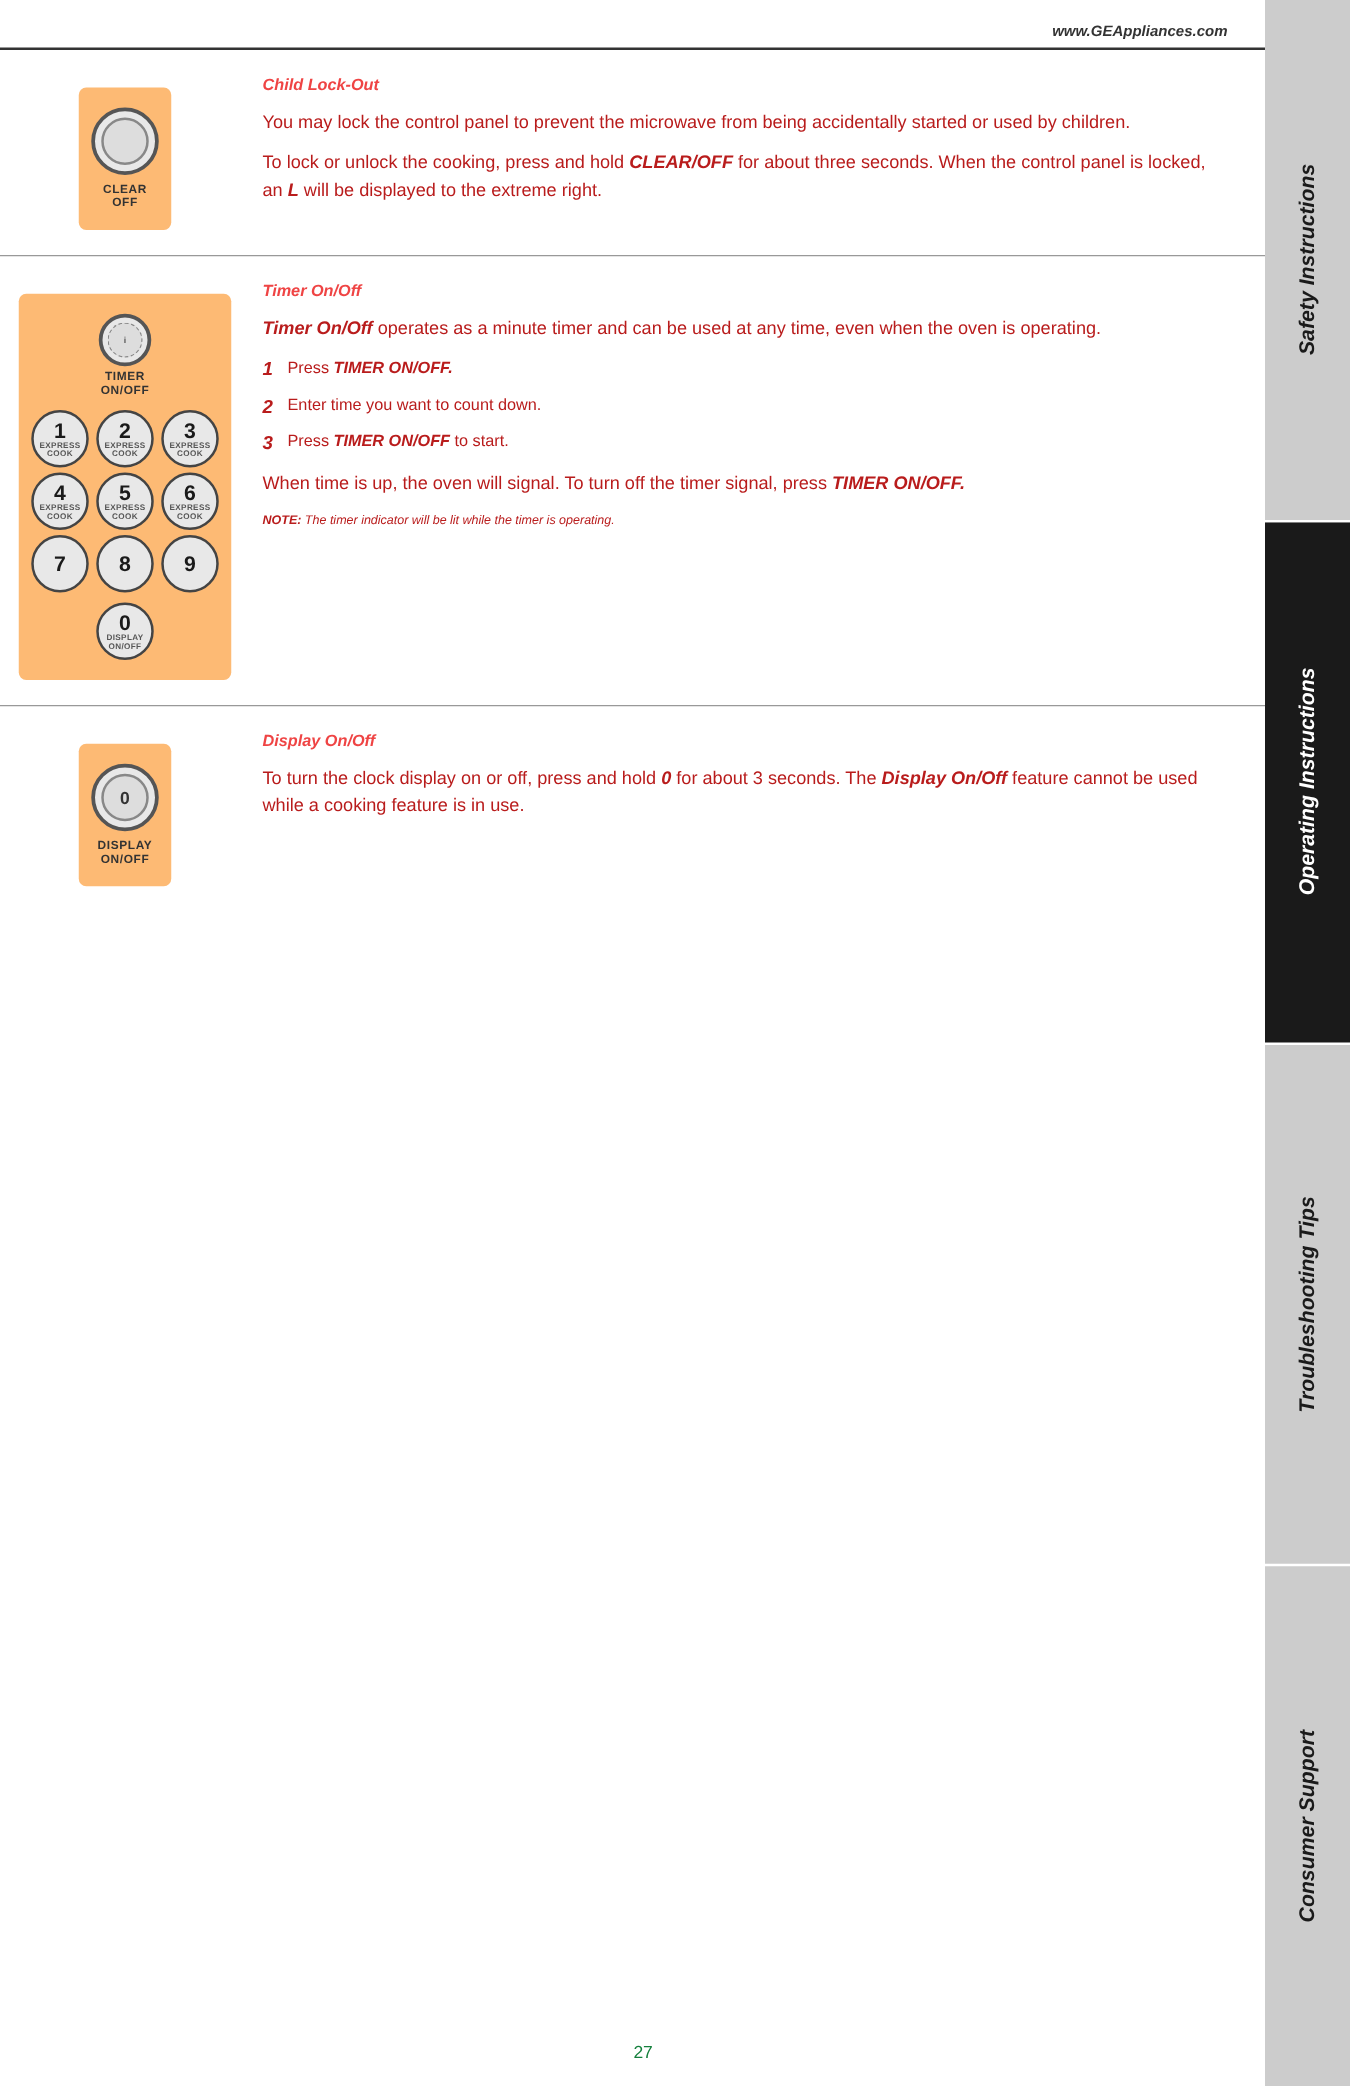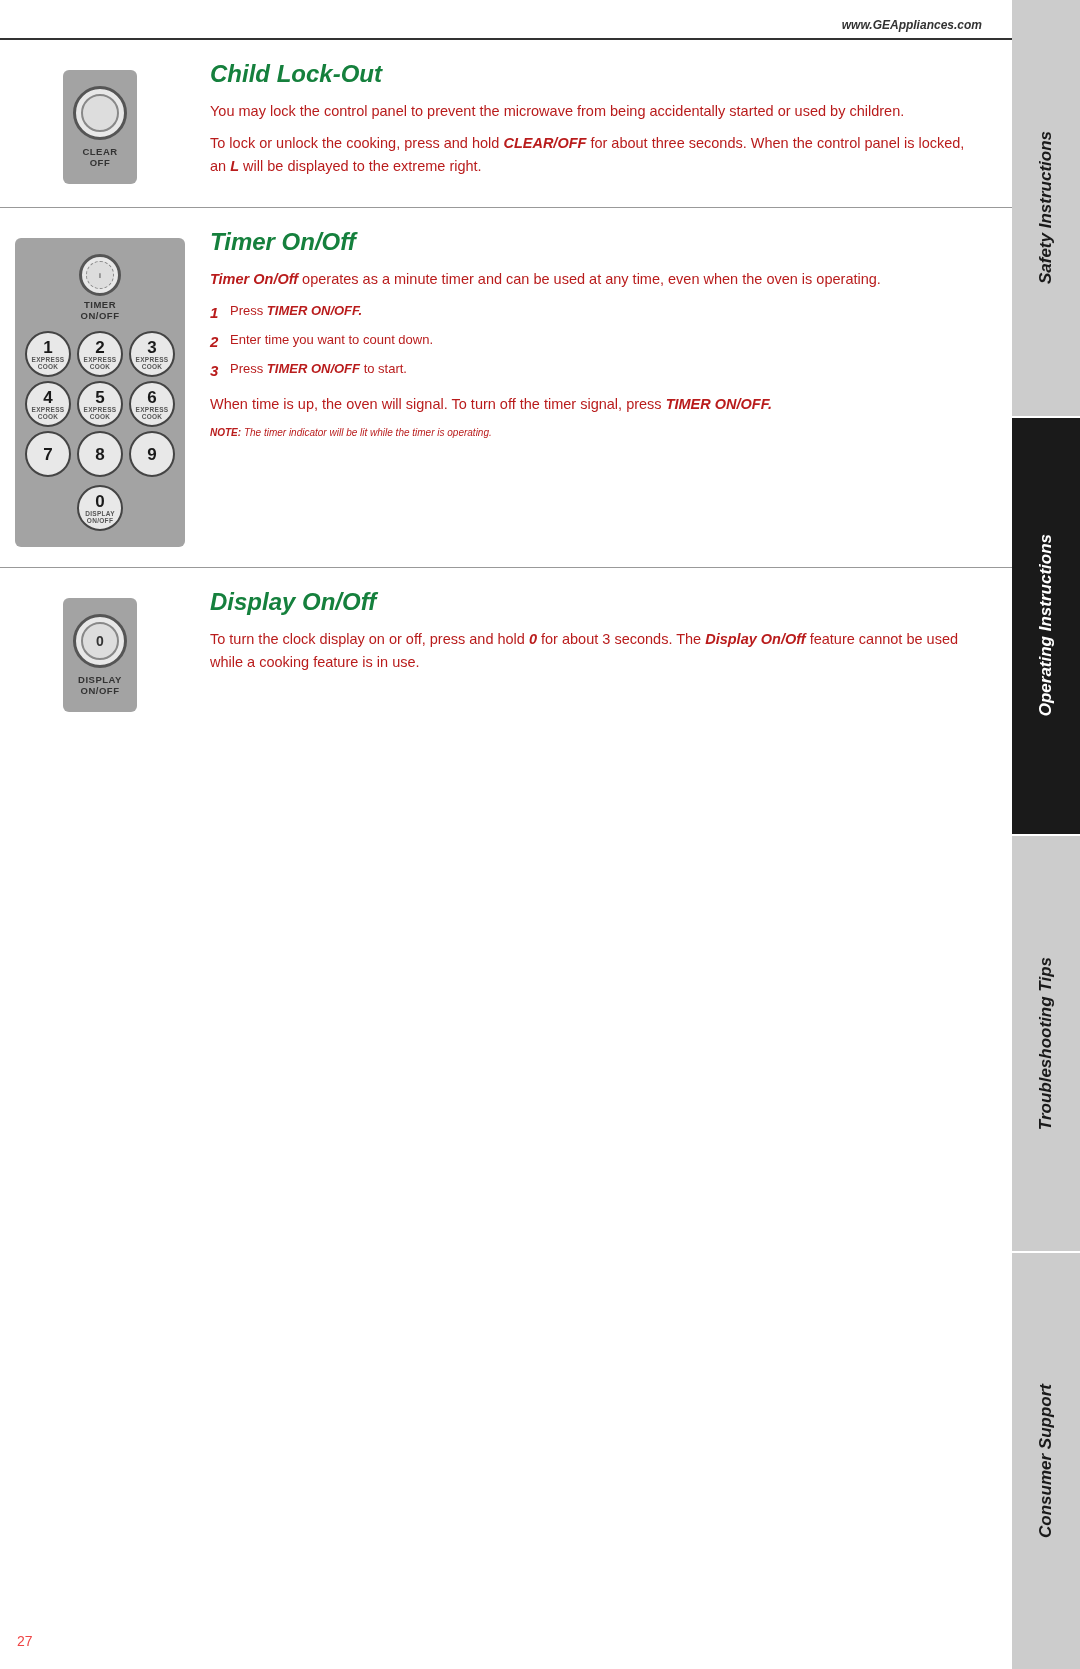--- a/index.html
+++ b/index.html
@@ -89,40 +89,40 @@
       padding-top: 10px;
     }
 
     .section-content {
       flex: 1;
       padding-left: 10px;
     }
 
     
     .section-title {
-      font-size: 24px;
+      font-size: 13px;
       font-style: italic;
       font-weight: bold;
       margin-bottom: 12px;
-      color: #15803d;
+      color: #ef4444;
     }
 
     .section-body {
       font-size: 14.5px;
       line-height: 1.55;
       color: #b91c1c;
     }
 
     .section-body p {
       margin-bottom: 10px;
     }
 
     
     .icon-box {
-      background: #a3a3a3;
+      background: #fdba74;
       border-radius: 6px;
       display: flex;
       flex-direction: column;
       align-items: center;
       justify-content: center;
       padding: 16px 10px;
     }
 
     
     .clear-off-icon {
@@ -249,23 +249,23 @@
       line-height: 1.5;
       margin-top: 8px;
     }
 
     
     .page-number {
       position: absolute;
       bottom: 20px;
       left: 17px;
       right: 0;
-      text-align: left;
+      text-align: center;
       font-size: 14px;
-      color: #ef4444;
+      color: #15803d;
     }
 
     
     .bold { font-weight: bold; }
     .bold-italic { font-weight: bold; font-style: italic; }
   </style>
 </head>
 <body>
 
 <div class="sidebar">

